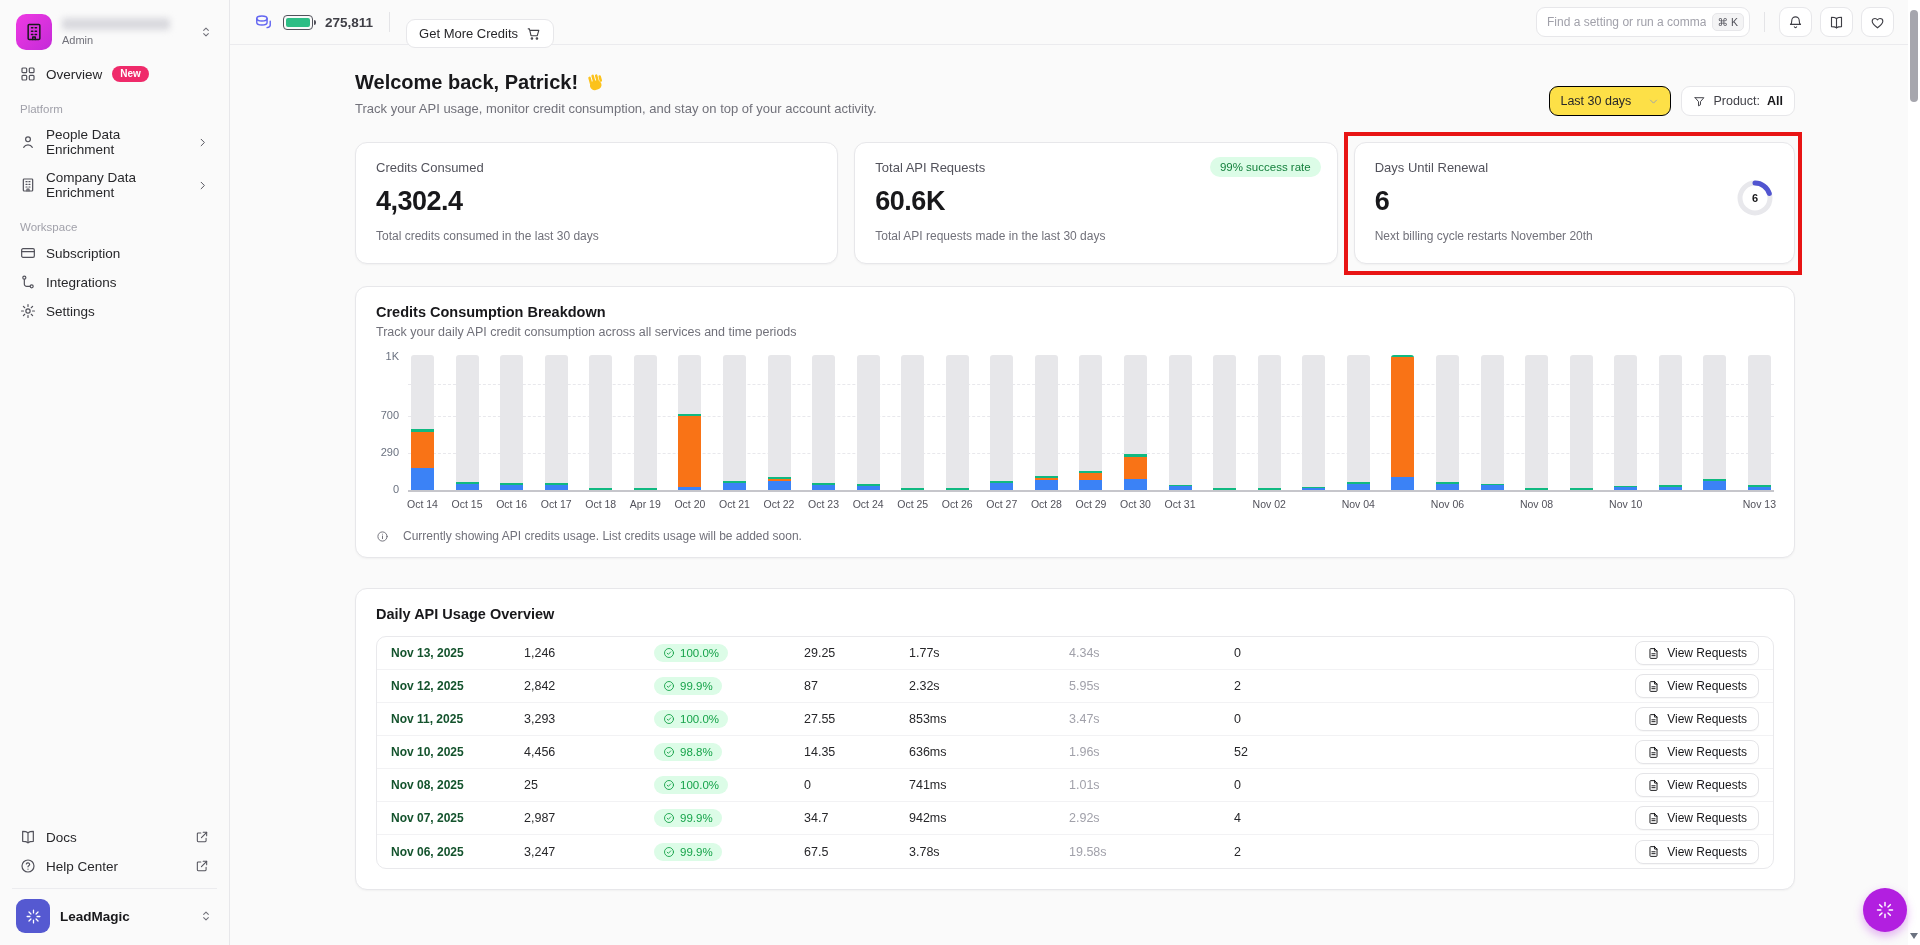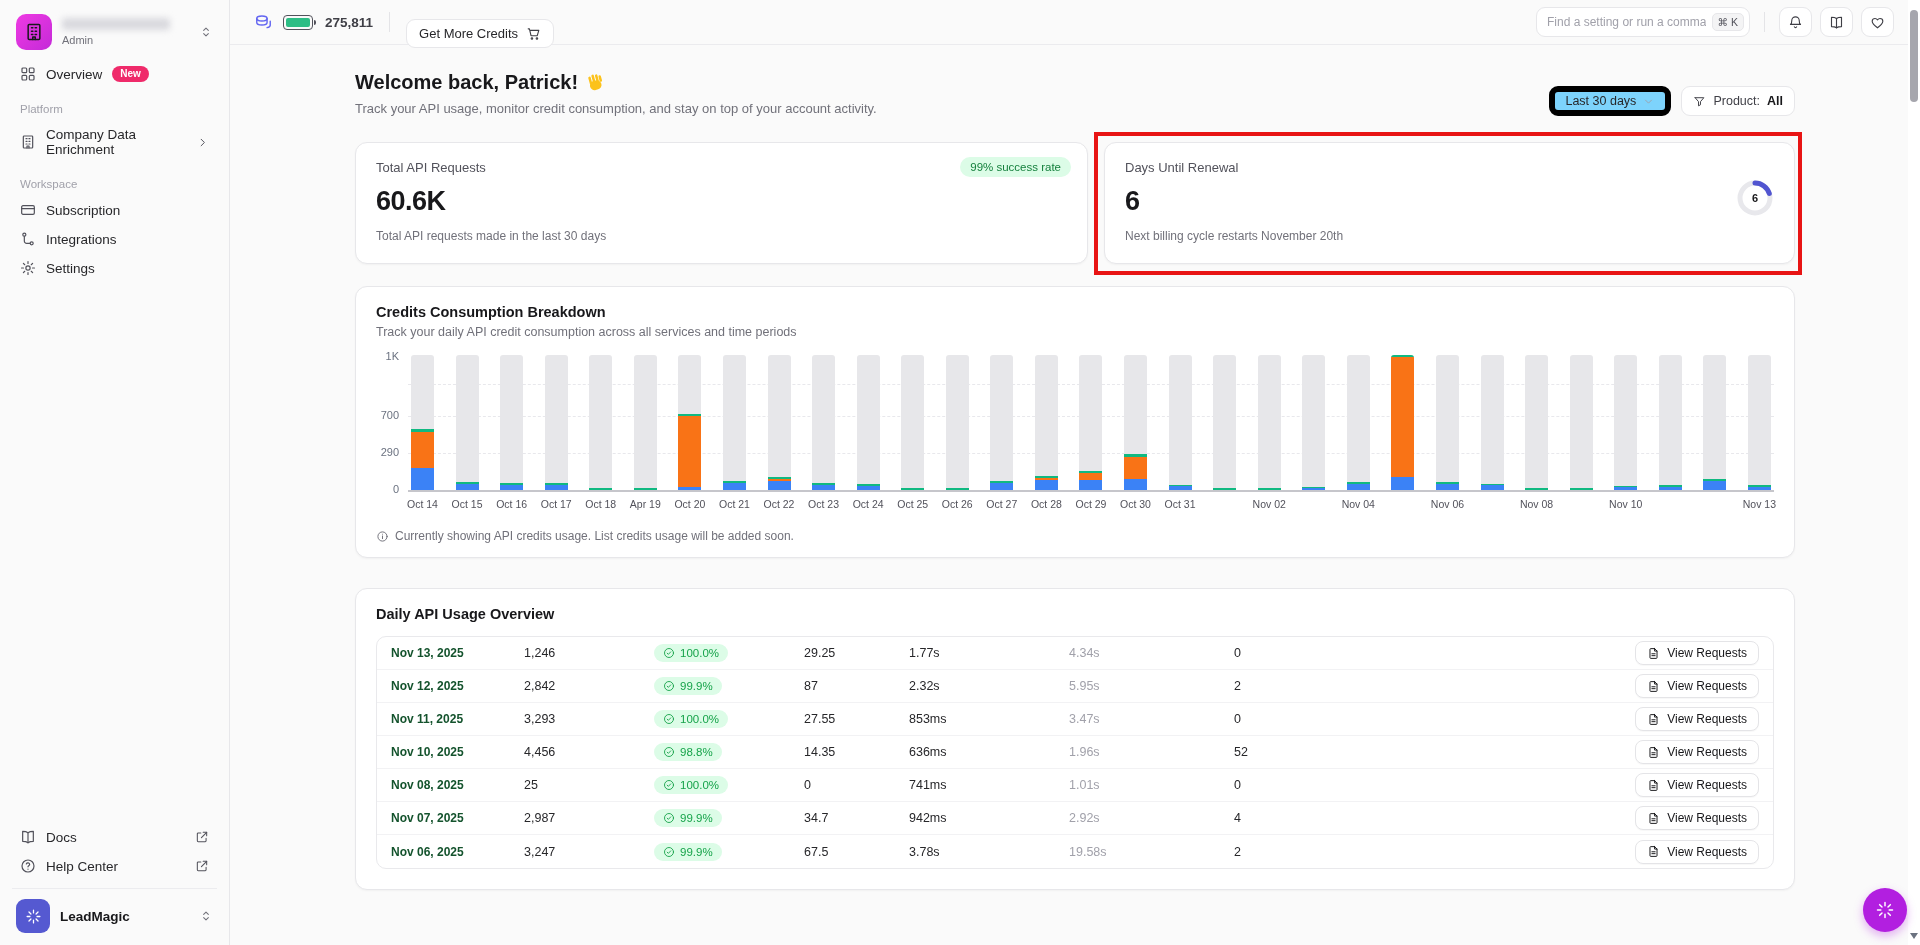--- a/index.html
+++ b/index.html
@@ -54,21 +54,21 @@
   .icon-btn svg { width:15px; height:15px; }
 
   .content { flex:1; overflow:hidden; position:relative; }
   .container { width:1440px; margin:0 auto; padding-top:26px; }
 
   .head-row { display:flex; align-items:flex-end; justify-content:space-between; }
   .page-title { font-size:20px; font-weight:bold; display:flex; align-items:center; gap:8px; }
   .wave { width:20px; height:20px; transform:rotate(-15deg); }
   .page-sub { font-size:13px; color:#71717a; margin-top:7px; }
   .filters { display:flex; align-items:center; gap:10px; }
-  .select { width:122px; height:30px; background:#7dd3fc; border:6px solid #000000; border-radius:9px; display:flex; align-items:center; justify-content:space-between; padding:0 10px; font-size:12.5px; color:#27272a; cursor:pointer; }
+  .select { width:122px; height:30px; background:#fde047; border:1px solid #000000; border-radius:9px; display:flex; align-items:center; justify-content:space-between; padding:0 10px; font-size:12.5px; color:#27272a; cursor:pointer; }
   .select .ic { color:#9ca3af; } .select .ic svg{ width:13px; height:13px; }
   .chip { height:30px; background:#fff; border:1px solid #e7e7ea; border-radius:9px; display:flex; align-items:center; gap:7px; padding:0 11px; font-size:12.5px; color:#3f3f46; cursor:pointer; }
   .chip .ic svg { width:13px; height:13px; }
   .chip b { color:#18181b; }
 
   
   .cards { display:flex; gap:16px; margin-top:26px; }
   .card { background:#fff; border:1px solid #e7e7ea; border-radius:12px; box-shadow:0 1px 2px rgba(0,0,0,.04); }
   .stat-card { flex:1; padding:17px 20px; position:relative; min-height:122px; }
   .stat-title { font-size:13px; color:#52525b; }
@@ -90,21 +90,21 @@
   .yaxis span { position:absolute; right:9px; font-size:11px; color:#6b7280; }
   .bars-wrap { flex:1; position:relative; height:160px; }
   .gridline { position:absolute; left:0; right:0; border-top:1px dashed #e8e8ec; }
   .baseline { position:absolute; top:135px; left:0; right:0; border-top:2px solid #c6c6cb; }
   #bars { position:absolute; top:0; left:3px; right:3px; height:135px; display:flex; justify-content:space-between; }
   .bar-col { width:23px; position:relative; height:135px; }
   .track { position:absolute; bottom:0; left:0; width:100%; height:135px; background:#e7e7ea; border-radius:3px 3px 0 0; overflow:hidden; display:flex; flex-direction:column; justify-content:flex-end; }
   .seg { width:100%; }
   .seg-blue { background:#3b82f6; } .seg-orange { background:#f97316; } .seg-green { background:#10b981; }
   .bar-label { position:absolute; top:143px; left:50%; transform:translateX(-50%); font-size:10.5px; color:#52525b; white-space:nowrap; }
-  .note-row { display:flex; align-items:center; gap:6px; margin-top:14px; color:#71717a; font-size:12px; }
+  .note-row { display:flex; align-items:center; gap:14px; margin-top:14px; color:#71717a; font-size:12px; }
   .note-row .ic svg { width:13px; height:13px; }
 
   
   .table-card { margin-top:30px; padding:17px 20px 20px; }
   .tbl { border:1px solid #e9e9ec; border-radius:10px; overflow:hidden; margin-top:14px; background:#fff; }
   .thead, .trow { display:grid; grid-template-columns:133px 130px 150px 105px 160px 165px 120px 1fr; align-items:center; padding:0 14px; }
   .thead { height:30px; background:#fafafa; border-bottom:1px solid #ececef; font-size:12.5px; color:#52525b; }
   .th-date { display:flex; align-items:center; gap:6px; cursor:pointer; }
   .th-date .ic { color:#9ca3af; } .th-date .ic svg { width:12px; height:12px; }
   .trow { height:33px; border-bottom:1px solid #f2f2f4; font-size:12.5px; color:#27272a; }
@@ -157,20 +157,35 @@
             <rect x="14" y="3" width="7" height="7" rx="1.5"></rect>
             <rect x="3" y="14" width="7" height="7" rx="1.5"></rect>
             <rect x="14" y="14" width="7" height="7" rx="1.5"></rect>
           </svg>
         </span>
       <span>Overview</span>
       <span class="badge-new">New</span>
     </div>
 
     <div class="sec-label">Platform</div>
+    <div class="nav-item">
+      <span class="ic">
+          <svg viewBox="0 0 24 24" fill="none" stroke="currentColor" stroke-width="1.8" stroke-linecap="round" stroke-linejoin="round">
+            <circle cx="12" cy="8" r="3.6"></circle>
+            <path d="M5.5 20a7.5 7.5 0 0 1 13 0"></path>
+          </svg>
+        </span>
+      <span>People Data Enrichment</span>
+      <span class="spacer"></span>
+      <span class="chev-r ic">
+          <svg viewBox="0 0 24 24" fill="none" stroke="currentColor" stroke-width="1.8" stroke-linecap="round" stroke-linejoin="round">
+            <path d="M9.5 6l6 6-6 6"></path>
+          </svg>
+        </span>
+    </div>
     <div class="nav-item">
       <span class="ic">
           <svg viewBox="0 0 24 24" fill="none" stroke="currentColor" stroke-width="1.8" stroke-linecap="round" stroke-linejoin="round">
             <rect x="5" y="3" width="14" height="18" rx="1.2"></rect>
             <path d="M9 7h1.6M13.4 7h1.6M9 11h1.6M13.4 11h1.6M9 15h1.6M13.4 15h1.6M10.5 21v-3h3v3"></path>
           </svg>
         </span>
       <span>Company Data Enrichment</span>
       <span class="spacer"></span>
       <span class="chev-r ic">
@@ -357,20 +372,25 @@
                   </svg>
                 </span>
               <span>Product:</span>
               <b>All</b>
             </div>
           </div>
         </div>
 
         <div class="cards">
           <div class="card stat-card">
+            <div class="stat-title">Credits Consumed</div>
+            <div class="stat-value">4,302.4</div>
+            <div class="stat-cap">Total credits consumed in the last 30 days</div>
+          </div>
+          <div class="card stat-card">
             <div class="stat-title">Total API Requests</div>
             <span class="succ-badge">99% success rate</span>
             <div class="stat-value">60.6K</div>
             <div class="stat-cap">Total API requests made in the last 30 days</div>
           </div>
           <div class="card3-wrap">
             <div class="red-box"></div>
             <div class="card stat-card">
               <div class="stat-title">Days Until Renewal</div>
               <div class="stat-value">6</div>

